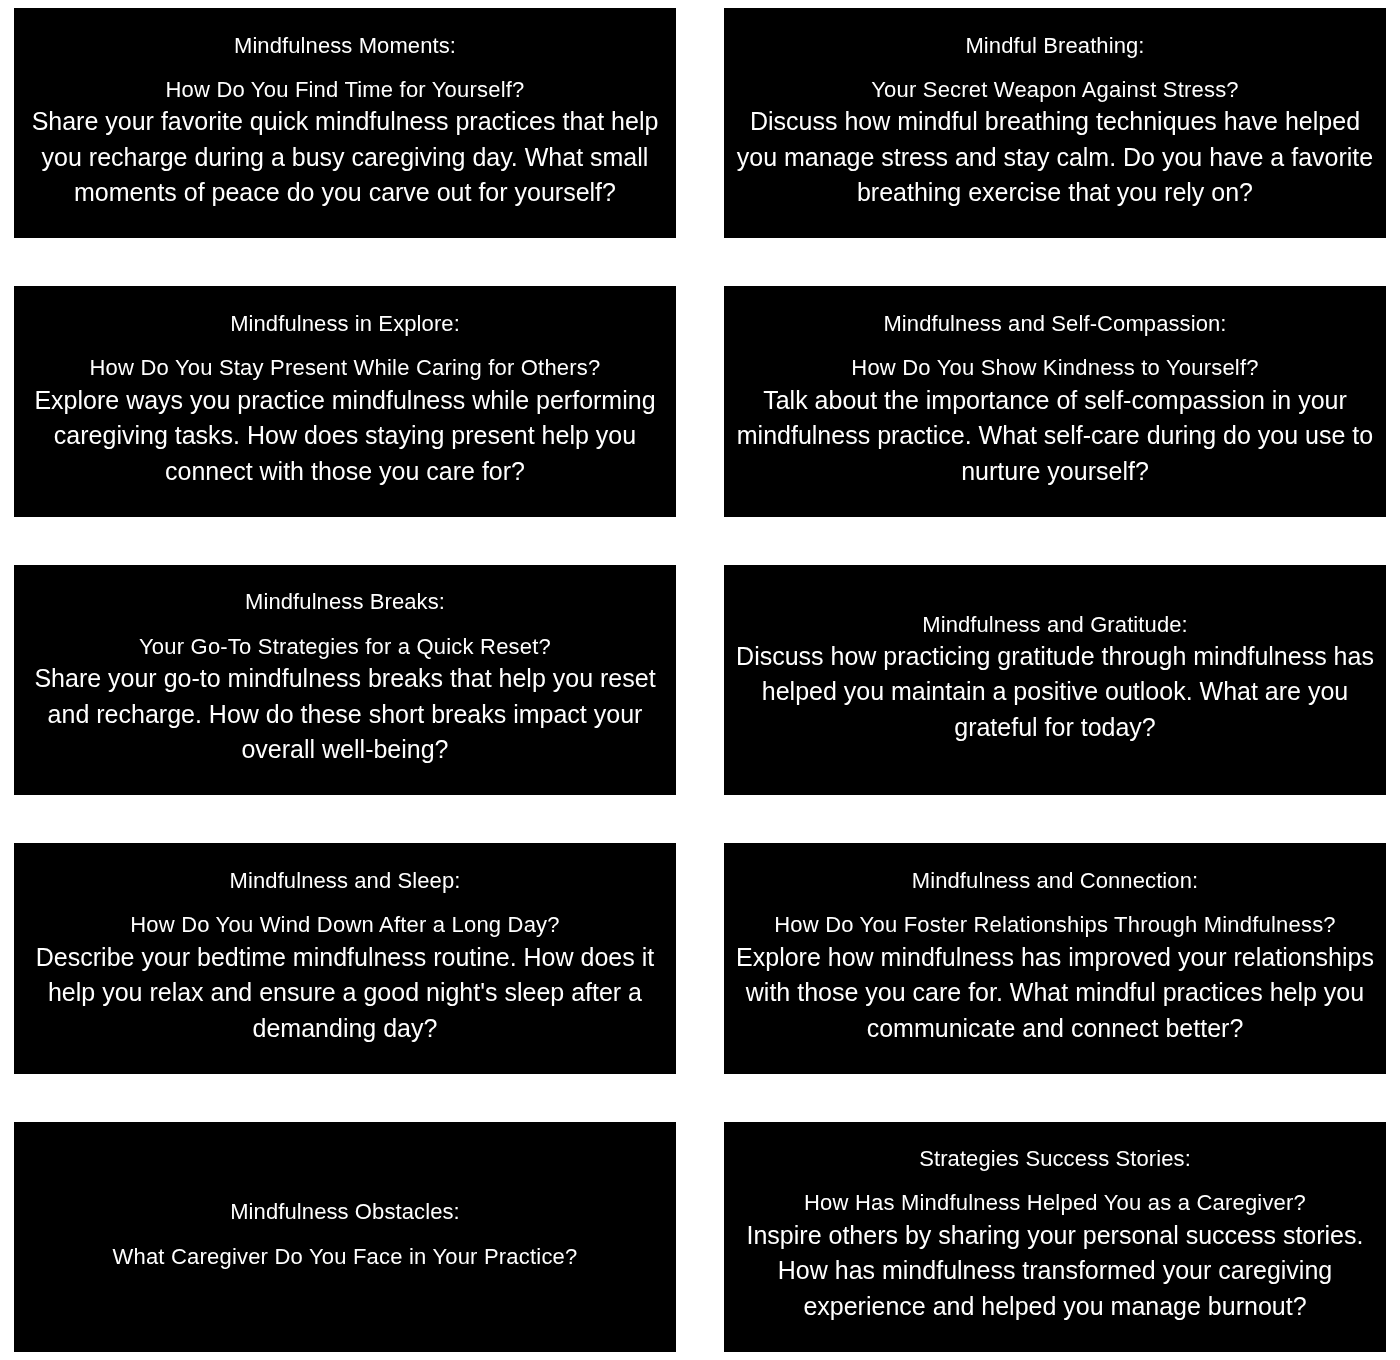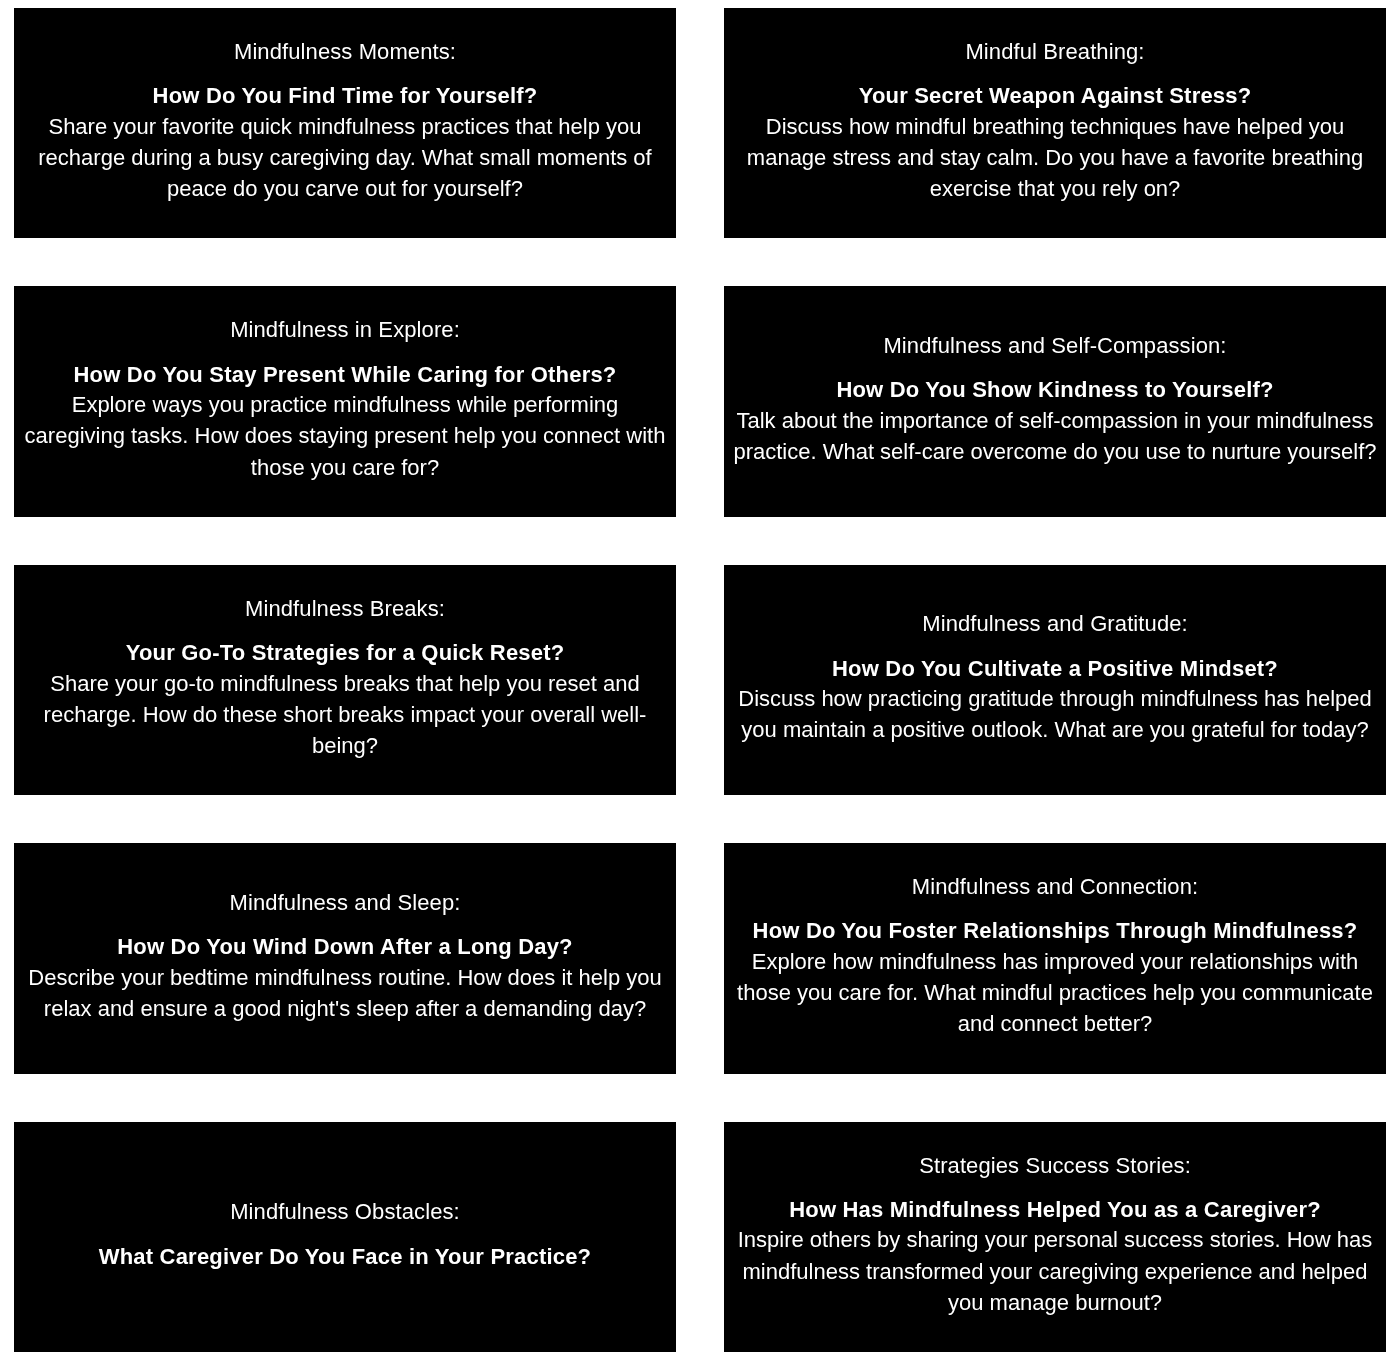--- a/index.html
+++ b/index.html
@@ -41,28 +41,28 @@
   .card-kicker {
     font-size: 22px;
     line-height: 1.28;
     font-weight: 400;
     letter-spacing: 0.1px;
     color: #ffffff;
   }
   .card-headline {
     font-size: 22px;
     line-height: 1.3;
-    font-weight: 700;
+    font-weight: 400;
     letter-spacing: 0.2px;
     color: #ffffff;
     margin-top: 16px;
     padding: 0 6px;
   }
   .card-body {
-    font-size: 22px;
+    font-size: 25px;
     line-height: 1.42;
     font-weight: 400;
     color: #ffffff;
     padding: 0 2px;
   }
 </style>
 </head>
 <body>
 
 <div class="grid">
@@ -81,32 +81,31 @@
 
   <div class="card">
     <div class="card-kicker">Mindfulness in Explore:</div>
     <div class="card-headline">How Do You Stay Present While Caring for Others?</div>
     <div class="card-body">Explore ways you practice mindfulness while performing caregiving tasks. How does staying present help you connect with those you care for?</div>
   </div>
 
   <div class="card">
     <div class="card-kicker">Mindfulness and Self-Compassion:</div>
     <div class="card-headline">How Do You Show Kindness to Yourself?</div>
-    <div class="card-body">Talk about the importance of self-compassion in your mindfulness practice. What self-care overcome do you use to nurture yourself?</div>
+    <div class="card-body">Talk about the importance of self-compassion in your mindfulness practice. What self-care during do you use to nurture yourself?</div>
   </div>
 
   <div class="card">
     <div class="card-kicker">Mindfulness Breaks:</div>
     <div class="card-headline">Your Go-To Strategies for a Quick Reset?</div>
     <div class="card-body">Share your go-to mindfulness breaks that help you reset and recharge. How do these short breaks impact your overall well-being?</div>
   </div>
 
   <div class="card">
     <div class="card-kicker">Mindfulness and Gratitude:</div>
-    <div class="card-headline">How Do You Cultivate a Positive Mindset?</div>
     <div class="card-body">Discuss how practicing gratitude through mindfulness has helped you maintain a positive outlook. What are you grateful for today?</div>
   </div>
 
   <div class="card">
     <div class="card-kicker">Mindfulness and Sleep:</div>
     <div class="card-headline">How Do You Wind Down After a Long Day?</div>
     <div class="card-body">Describe your bedtime mindfulness routine. How does it help you relax and ensure a good night's sleep after a demanding day?</div>
   </div>
 
   <div class="card">

